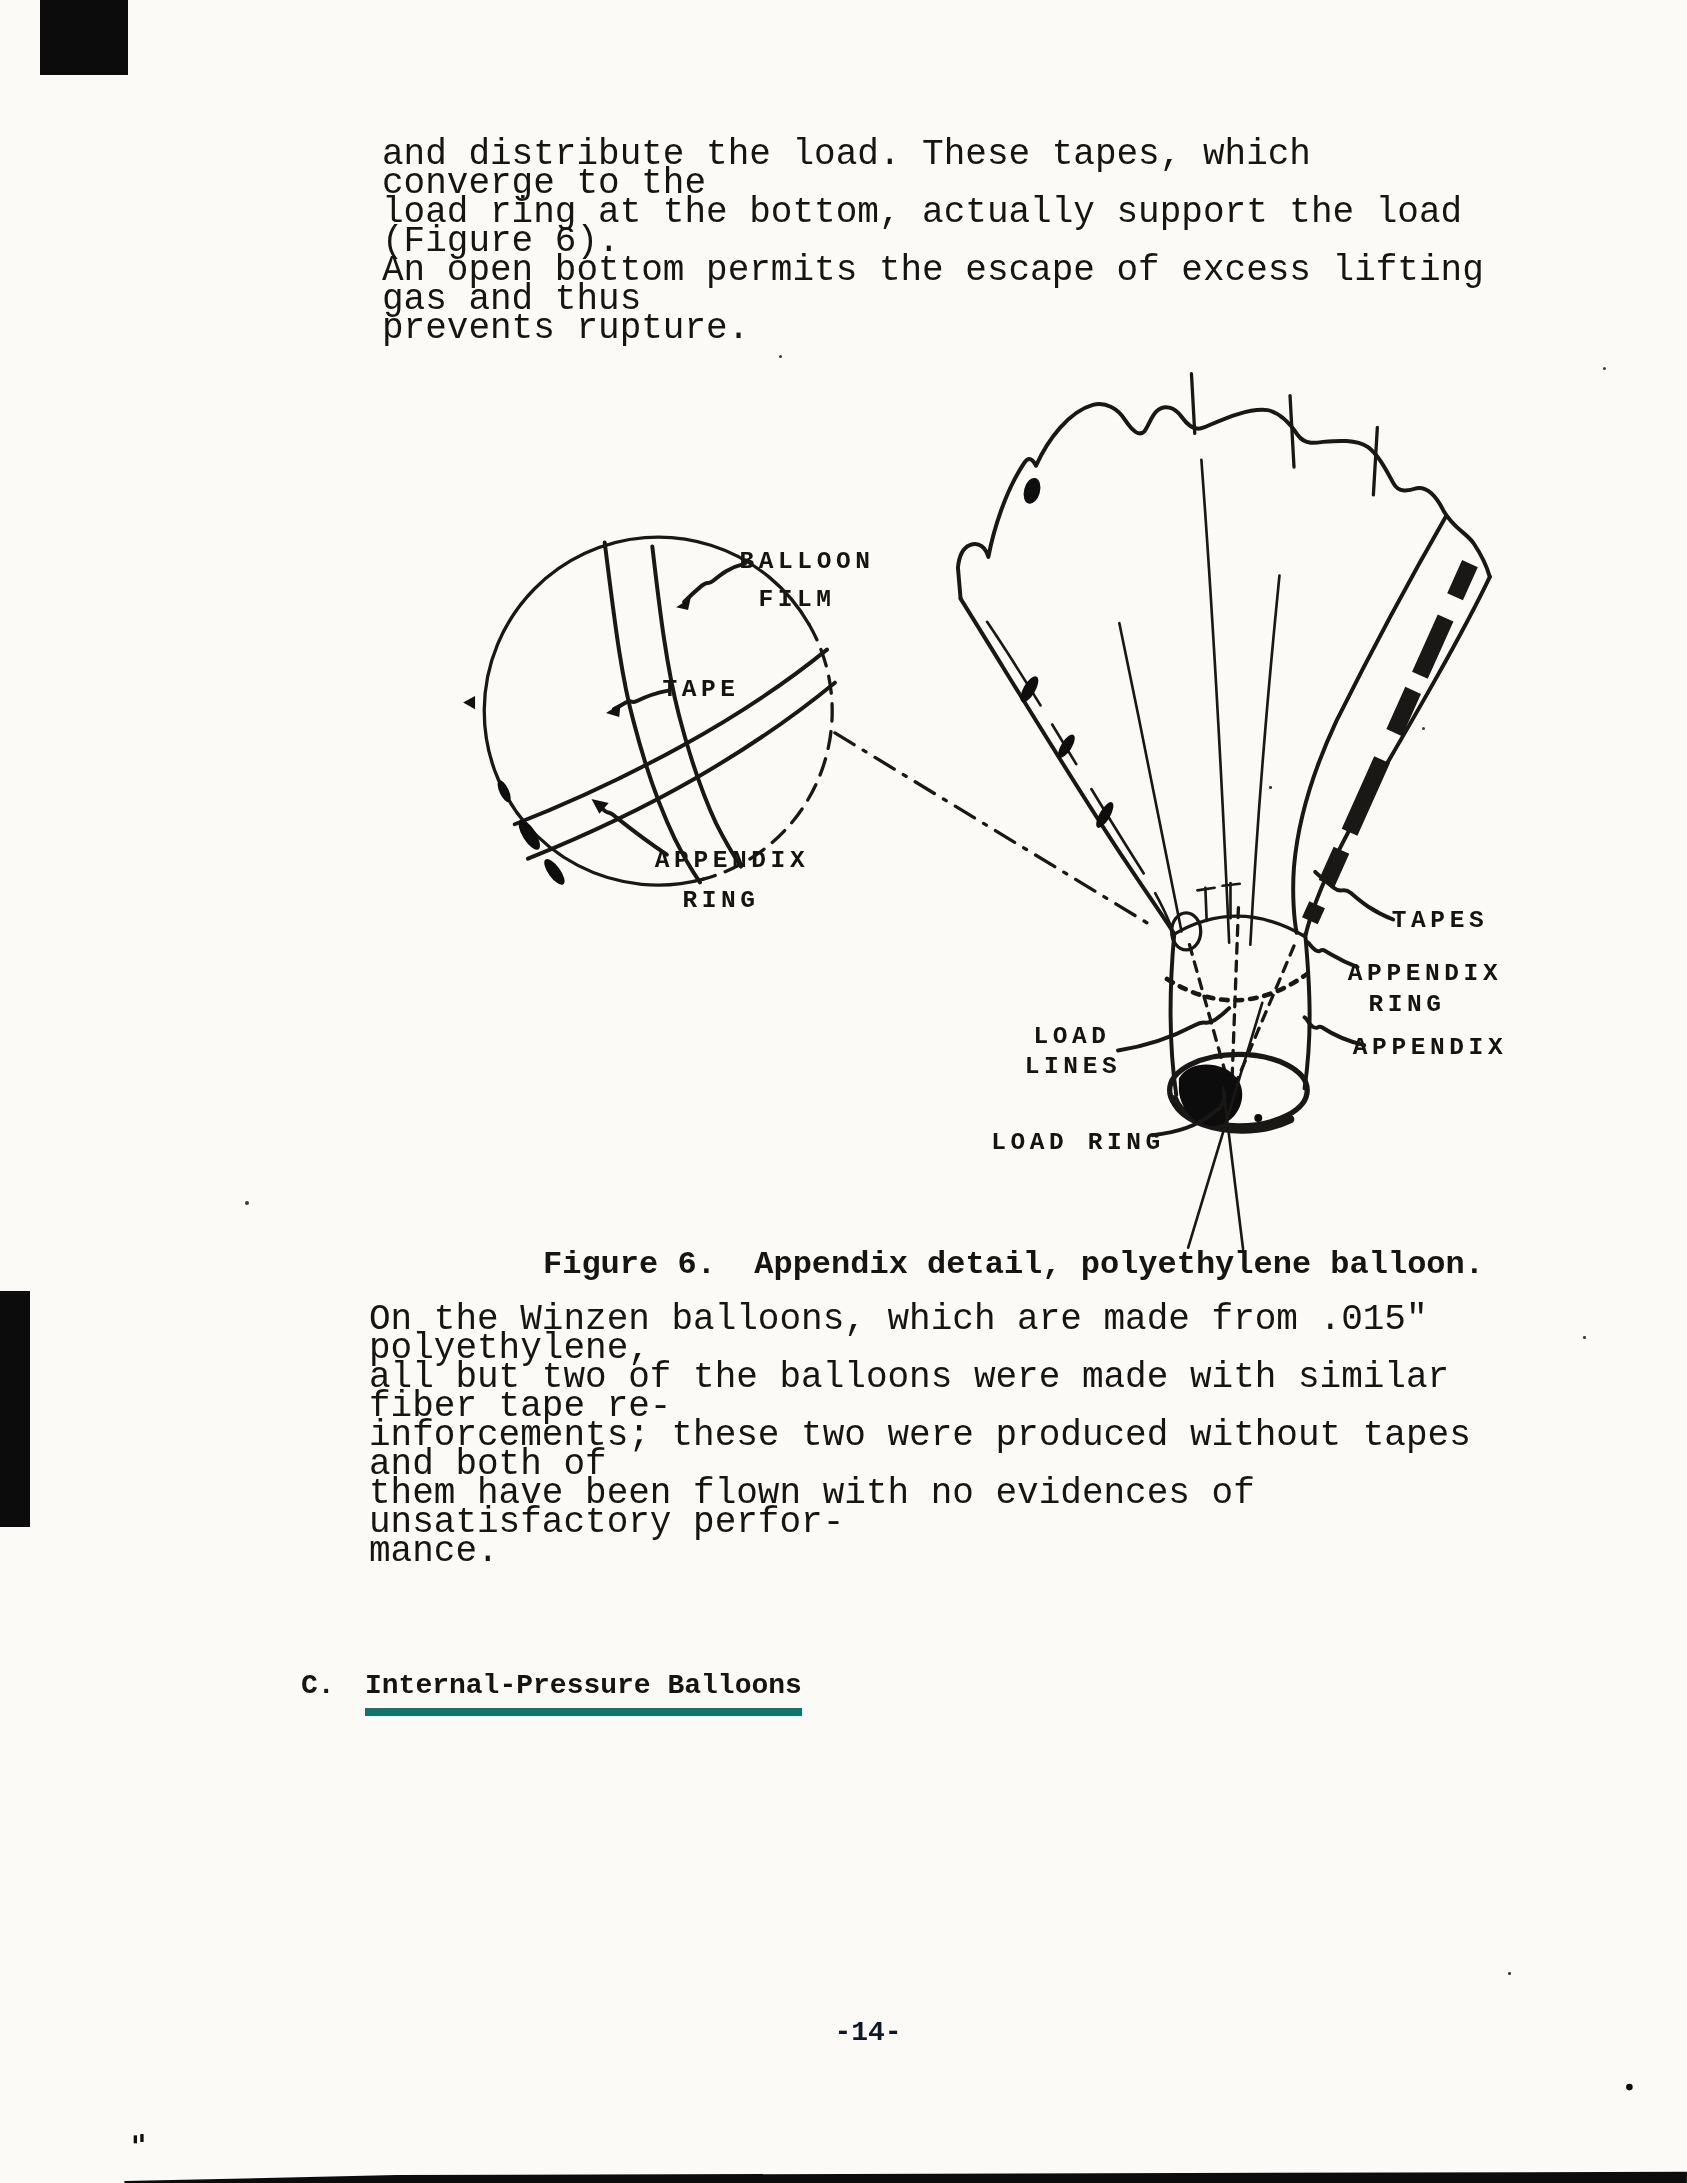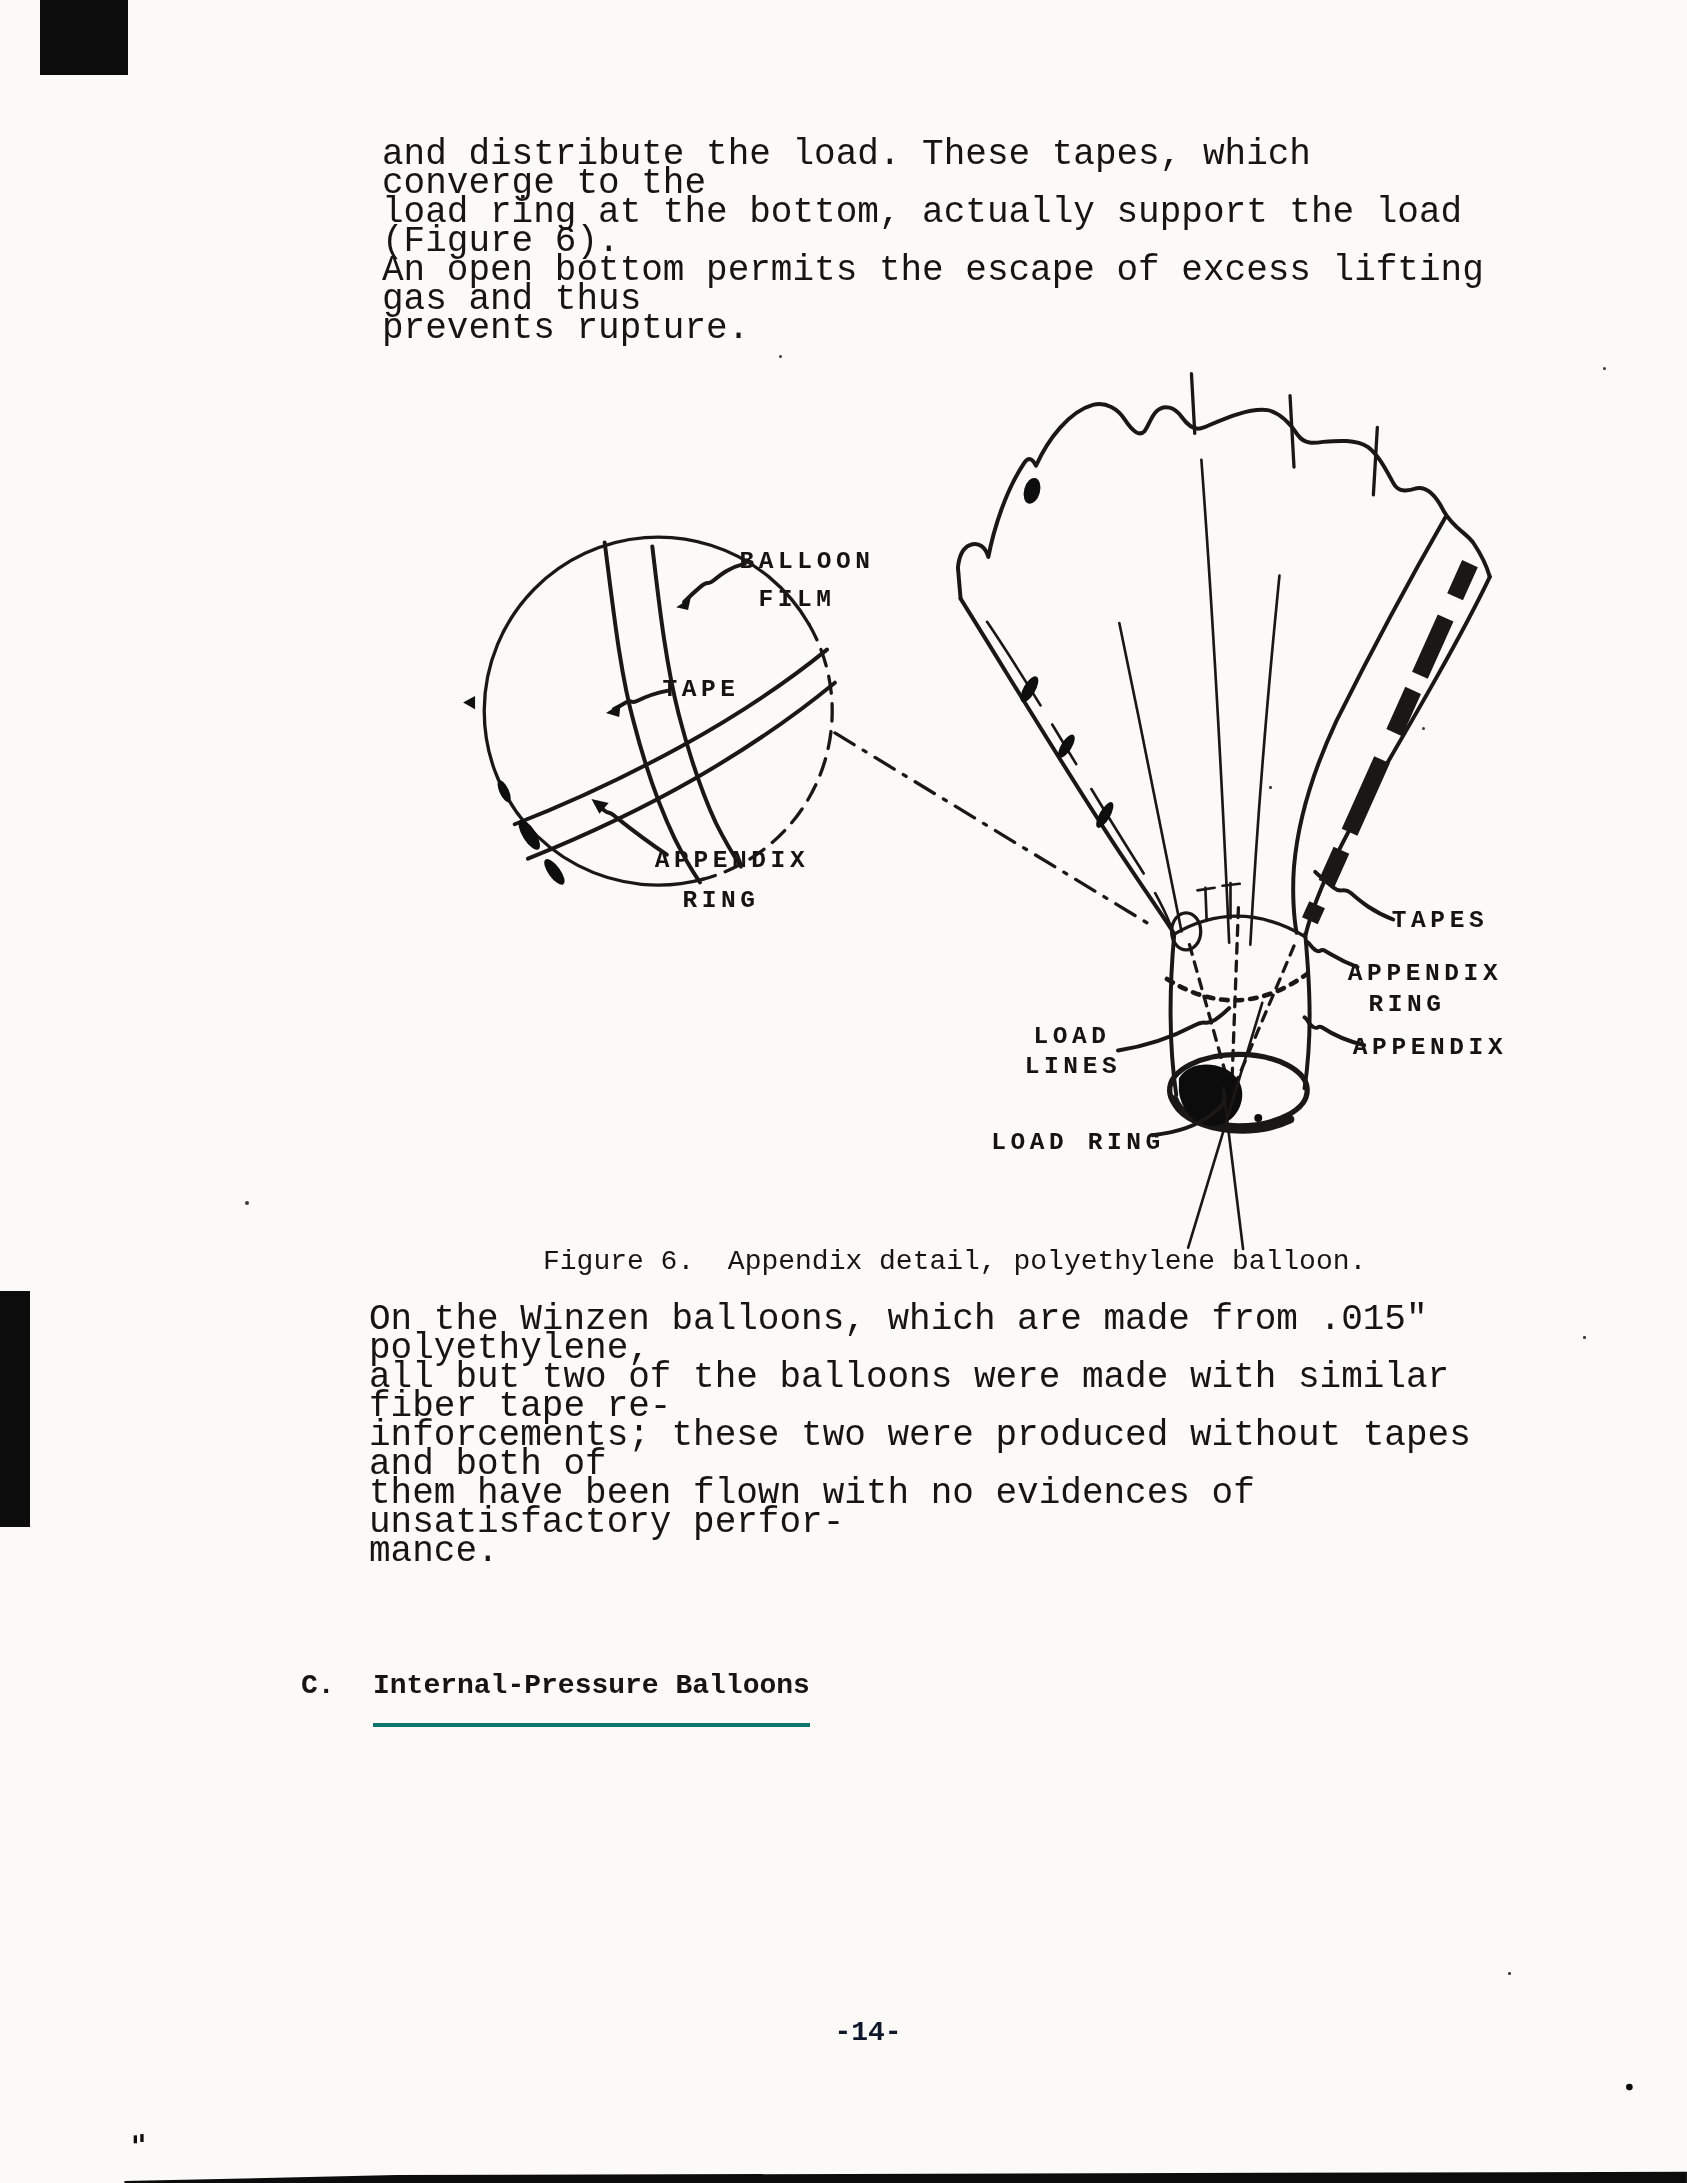--- a/index.html
+++ b/index.html
@@ -17,39 +17,39 @@
     font-weight:normal;
     font-size:36px;
     line-height:29px;
     letter-spacing:0px;
     white-space:pre-line;
     color:#171513;
   }
   .caption{
     position:absolute;
     font-family:"Liberation Mono", monospace;
-    font-weight:normal;
-    font-size:28px;
+    font-weight:bold;
+    font-size:32px;
     white-space:pre;
     color:#171513;
   }
   .heading{
     position:absolute;
     font-family:"Liberation Mono", monospace;
     font-weight:bold;
     font-size:28px;
     color:#171513;
     white-space:nowrap;
   }
   .heading .letter{position:absolute;left:0;top:0;}
   .heading .title{
-    position:absolute;left:72px;top:0;
+    position:absolute;left:64px;top:0;
     display:inline-block;
-    padding-bottom:22px;
-    border-bottom:4px solid #0f766e;
+    padding-bottom:7px;
+    border-bottom:8px solid #0f766e;
   }
   .fig-label{
     position:absolute;
     transform:translate(-50%,-50%);
     font-family:Liberation Mono, monospace;
     font-weight:bold;
     font-size:24.5px;
     letter-spacing:4.6px;
     white-space:nowrap;
     color:#151413;

